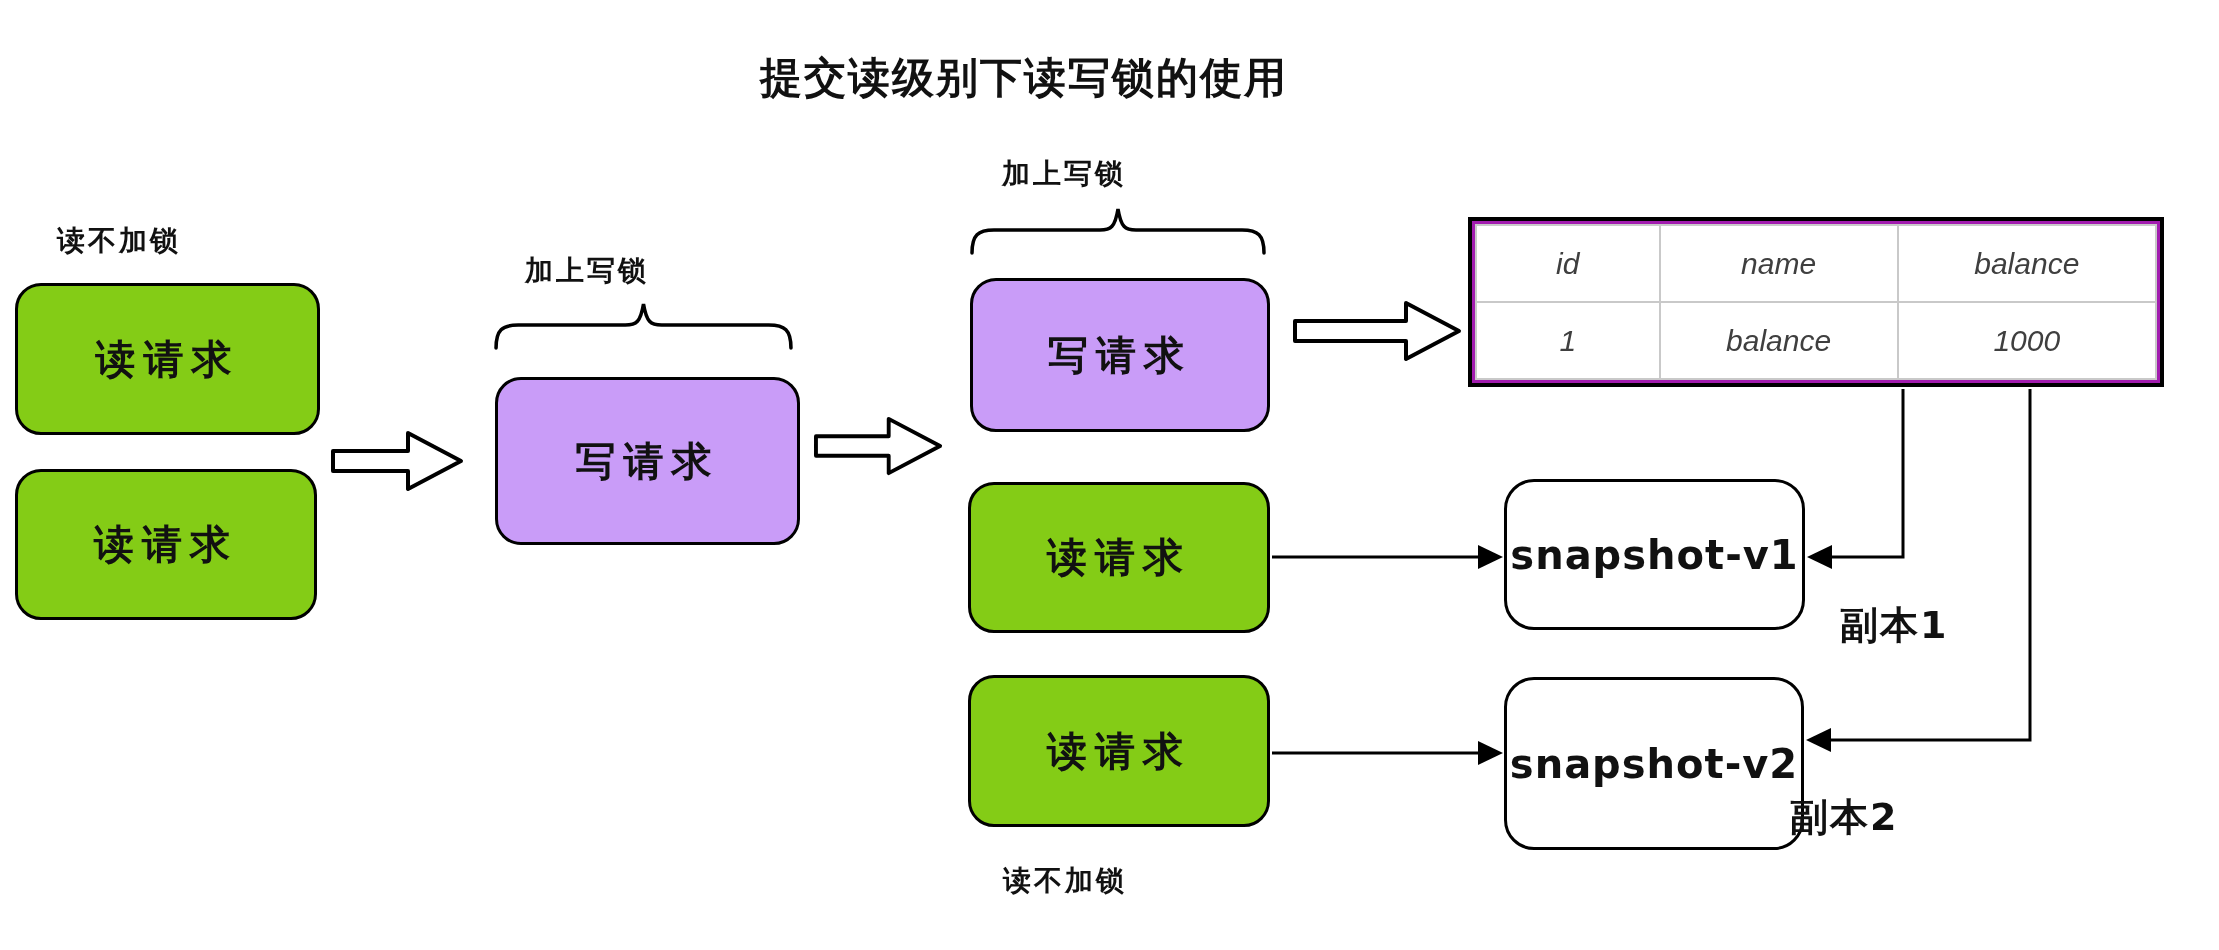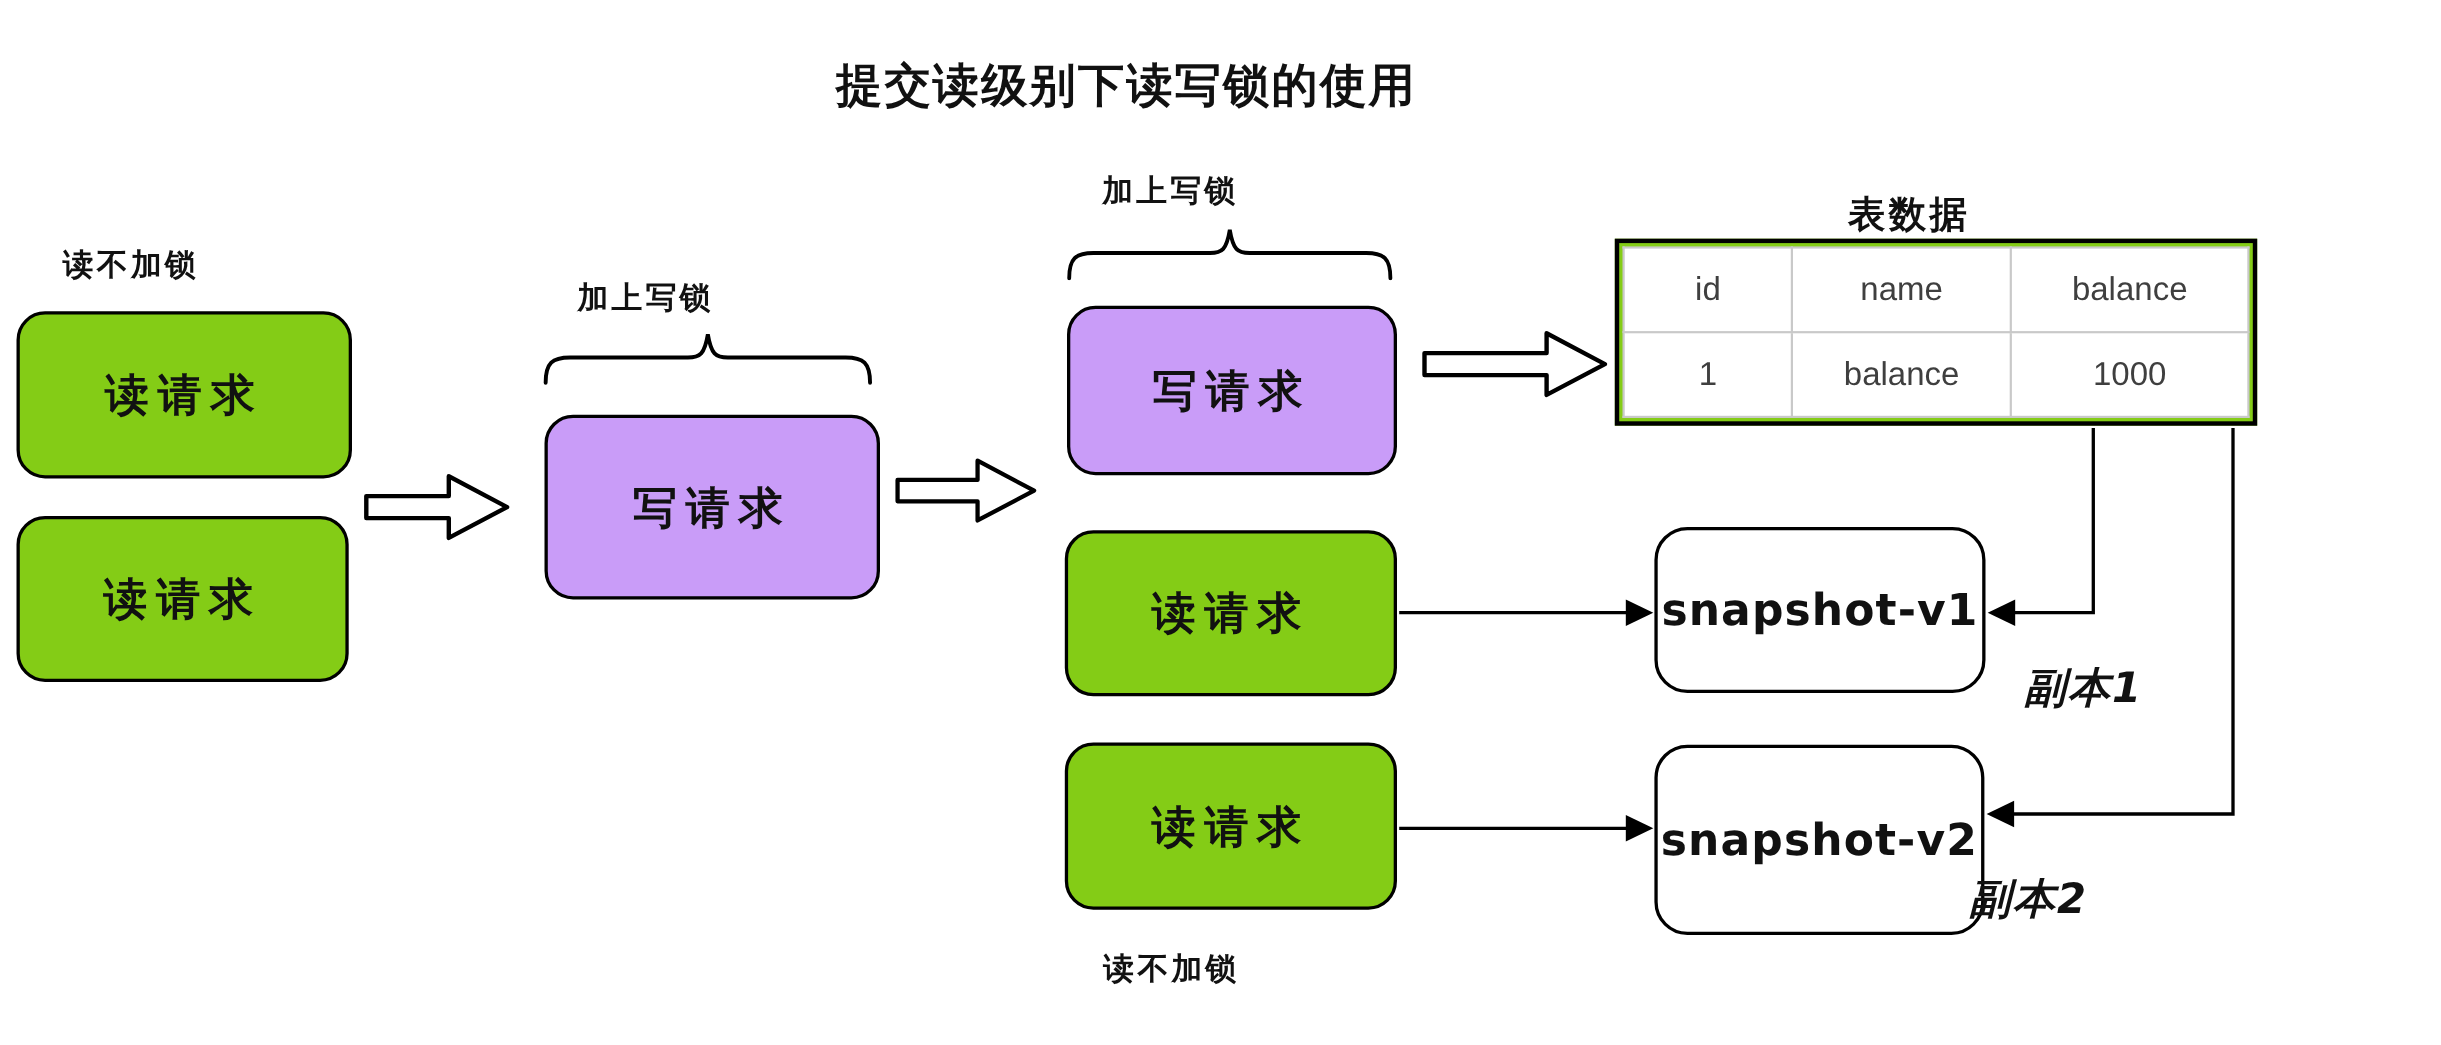--- a/index.html
+++ b/index.html
@@ -24,27 +24,27 @@
     font-weight:bold;font-size:40px;color:#111;
     letter-spacing:8px;
     box-sizing:border-box;
   }
   .node.orange{background:#84cc16;}
   .node.purple{background:#C99CF8;text-align:center;}
   .node.snapshot{
     background:#ffffff;border-radius:30px;
     letter-spacing:1px;font-size:40px;
   }
-  .copy-label{font-size:38px;letter-spacing:2px;font-style:italic;}
+  .copy-label{font-size:38px;letter-spacing:2px;}
   .svg-layer{position:absolute;left:0;top:0;width:2219px;height:950px;pointer-events:none;}
   
   .table-title{font-size:34px;letter-spacing:3px;}
   .data-table-wrap{
-    position:absolute;left:1468px;top:217px;width:584px;height:170px;
-    border:4px solid #000;background:#84cc16;box-sizing:border-box;padding:3px;
+    position:absolute;left:1468px;top:217px;width:696px;height:170px;
+    border:4px solid #000;background:#a21caf;box-sizing:border-box;padding:3px;font-style:italic;
   }
   table.data-table{
     width:100%;height:100%;border-collapse:collapse;table-layout:fixed;
     font-family:"Liberation Sans",sans-serif;color:#3f3f3f;font-size:30px;
   }
   table.data-table td{
     border:2px solid #c9c9c9;text-align:center;vertical-align:middle;
     background:#fff;
   }
 </style>
@@ -100,21 +100,20 @@
   <div class="node orange" style="left:968px;top:675px;width:302px;height:152px;">
     <span>读请求</span>
   </div>
 
   <div class="abs hand group-label" style="left:1003px;top:862px;width:230px;">读不加锁</div>
 
   <svg class="abs" style="left:1292px;top:299px;" width="172" height="64" viewBox="0 0 172 64">
     <polygon points="3,22 114,22 114,4 167,32 114,60 114,42 3,42" fill="#ffffff" stroke="#000" stroke-width="4" stroke-linejoin="round"></polygon>
   </svg>
 
-  <div class="abs hand table-title" style="left:1680px;top:172px;width:200px;">表数据</div>
 
   <div class="data-table-wrap">
     <table class="data-table">
       <colgroup>
           <col style="width:27%">
           <col style="width:35%">
           <col style="width:38%">
         </colgroup>
       <tbody>
           <tr>

